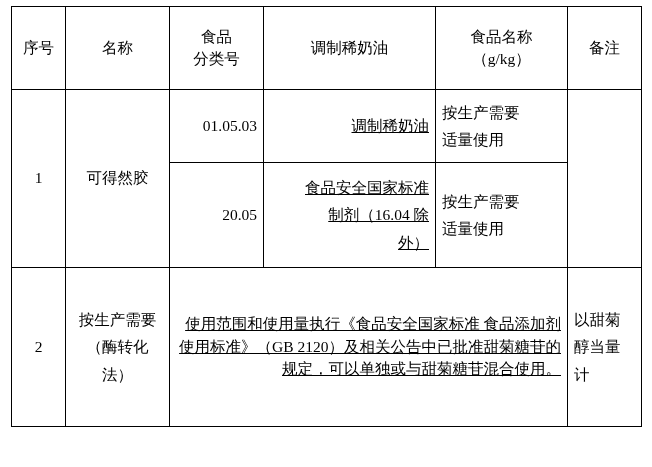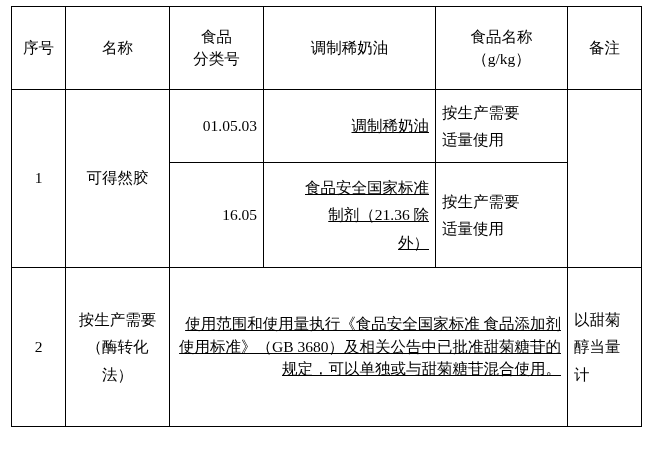--- a/index.html
+++ b/index.html
@@ -133,39 +133,39 @@
         <td class="name-cell" rowspan="2">可得然胶</td>
         <td class="class-cell">01.05.03</td>
         <td class="food-cell">调制稀奶油</td>
         <td class="max-cell">
           <div class="stacked">按生产需要</div>
           <div class="stacked">适量使用</div>
         </td>
         <td class="remark-cell" rowspan="2"></td>
       </tr>
       <tr class="row-b">
-        <td class="class-cell">16.05</td>
+        <td class="class-cell">20.05</td>
         <td class="food-cell">
           <div class="stacked">食品安全国家标准</div>
-          <div class="stacked">制剂（21.36 除</div>
+          <div class="stacked">制剂（16.04 除</div>
           <div class="stacked">外）</div>
         </td>
         <td class="max-cell">
           <div class="stacked">按生产需要</div>
           <div class="stacked">适量使用</div>
         </td>
       </tr>
       <tr class="row-c">
         <td class="seq-cell">2</td>
         <td class="name-cell">
           <div class="stacked">按生产需要</div>
           <div class="stacked">（酶转化</div>
           <div class="stacked">法）</div>
         </td>
-        <td class="food-cell para" colspan="3">使用范围和使用量执行《食品安全国家标准 食品添加剂使用标准》（GB 3680）及相关公告中已批准甜菊糖苷的规定，可以单独或与甜菊糖苷混合使用。</td>
+        <td class="food-cell para" colspan="3">使用范围和使用量执行《食品安全国家标准 食品添加剂使用标准》（GB 2120）及相关公告中已批准甜菊糖苷的规定，可以单独或与甜菊糖苷混合使用。</td>
         <td class="remark-cell">
           <div class="stacked">以甜菊</div>
           <div class="stacked">醇当量</div>
           <div class="stacked">计</div>
         </td>
       </tr>
     </tbody>
   </table>
 </div>
 

